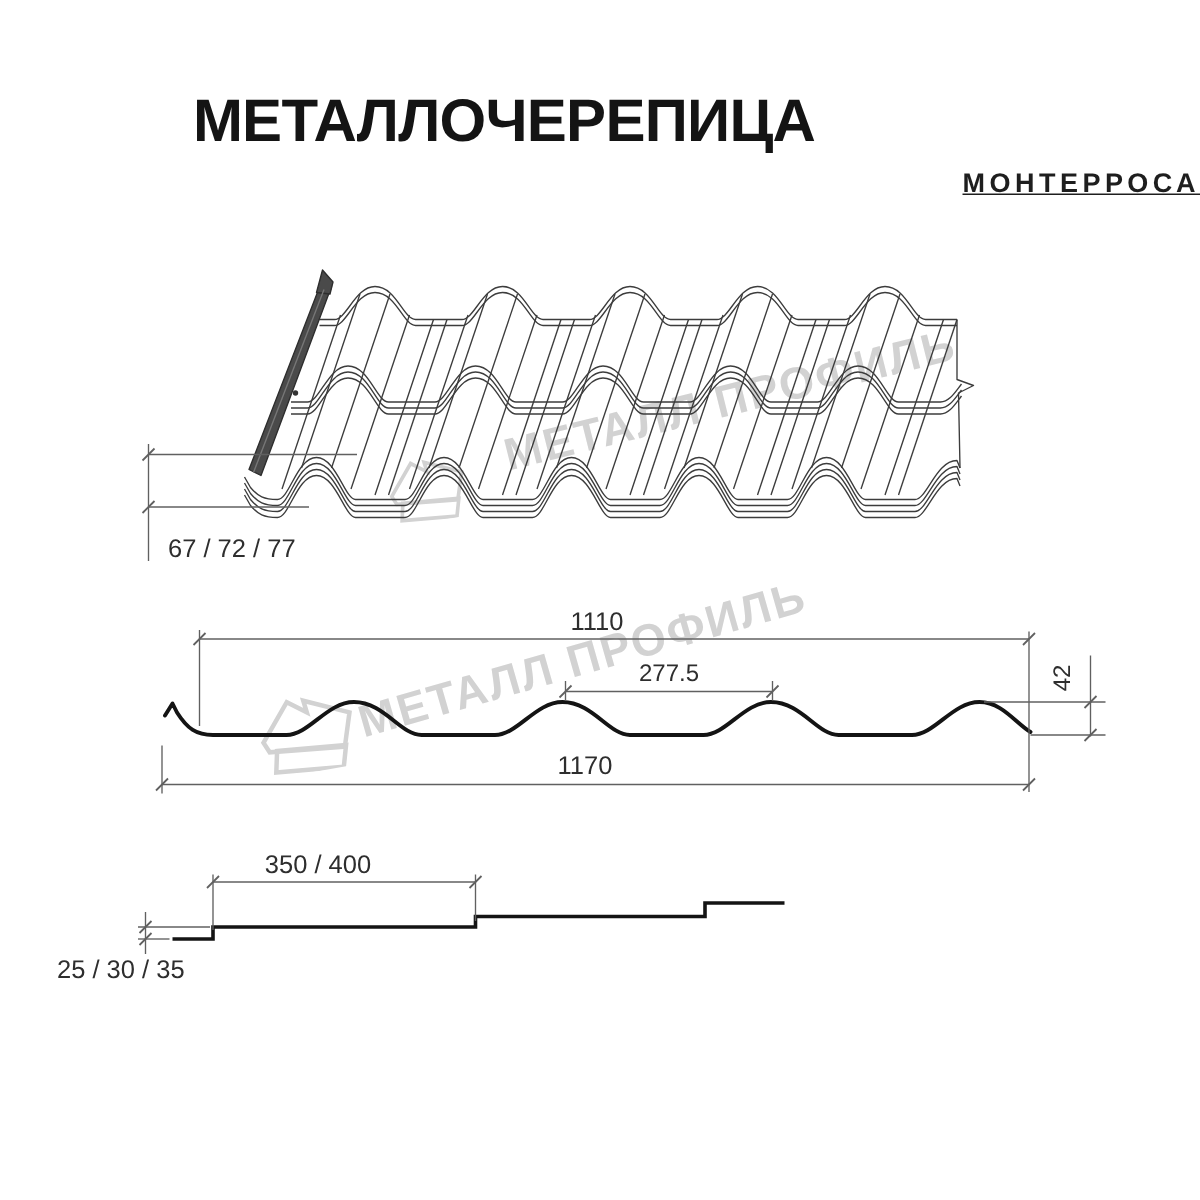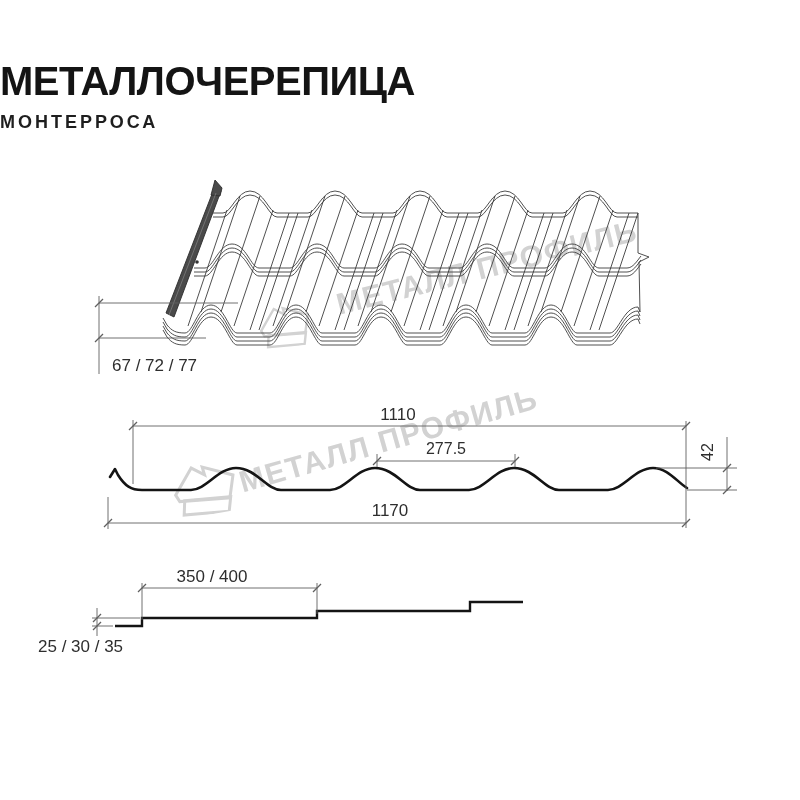--- a/index.html
+++ b/index.html
@@ -1,26 +1,26 @@
 <!DOCTYPE html>
 <html><head>
 <meta charset="utf-8">
 <style>
   html,body { margin:0; padding:0; }
   body {
     width:800px; height:800px; position:relative; overflow:hidden;
     background:#ffffff; font-family:"Liberation Sans", sans-serif;
   }
   .title {
-    position:absolute; top:59px; left:0; width:672px; 
+    position:absolute; top:59px; left:0; width:672px; text-align:center;
     font-size:40px; font-weight:bold; letter-spacing:-0.5px; color:#141414;
   }
   .subtitle {
-    position:absolute; top:112px; left:0; width:800px; text-align:left;
-    font-size:18px; font-weight:bold; letter-spacing:3px; color:#1e1e1e;
+    position:absolute; top:112px; left:0; width:800px; text-align:right;
+    font-size:18px; font-weight:bold; letter-spacing:3px; color:#1e1e1e;text-decoration:underline;
   }
   .wm-text {
     position:absolute; color:#d2d2d2; font-weight:bold; font-size:30px;
     letter-spacing:1.5px; white-space:nowrap; transform-origin:left center;
     user-select:none;
   }
   #wm1 { left:337px; top:288px; transform:rotate(-14deg); }
   #wm2 { left:240px; top:466px; transform:rotate(-16deg); }
   .wm-logo { position:absolute; transform:rotate(-10deg); }
   #wmlogo1 { left:259px; top:304px; }

